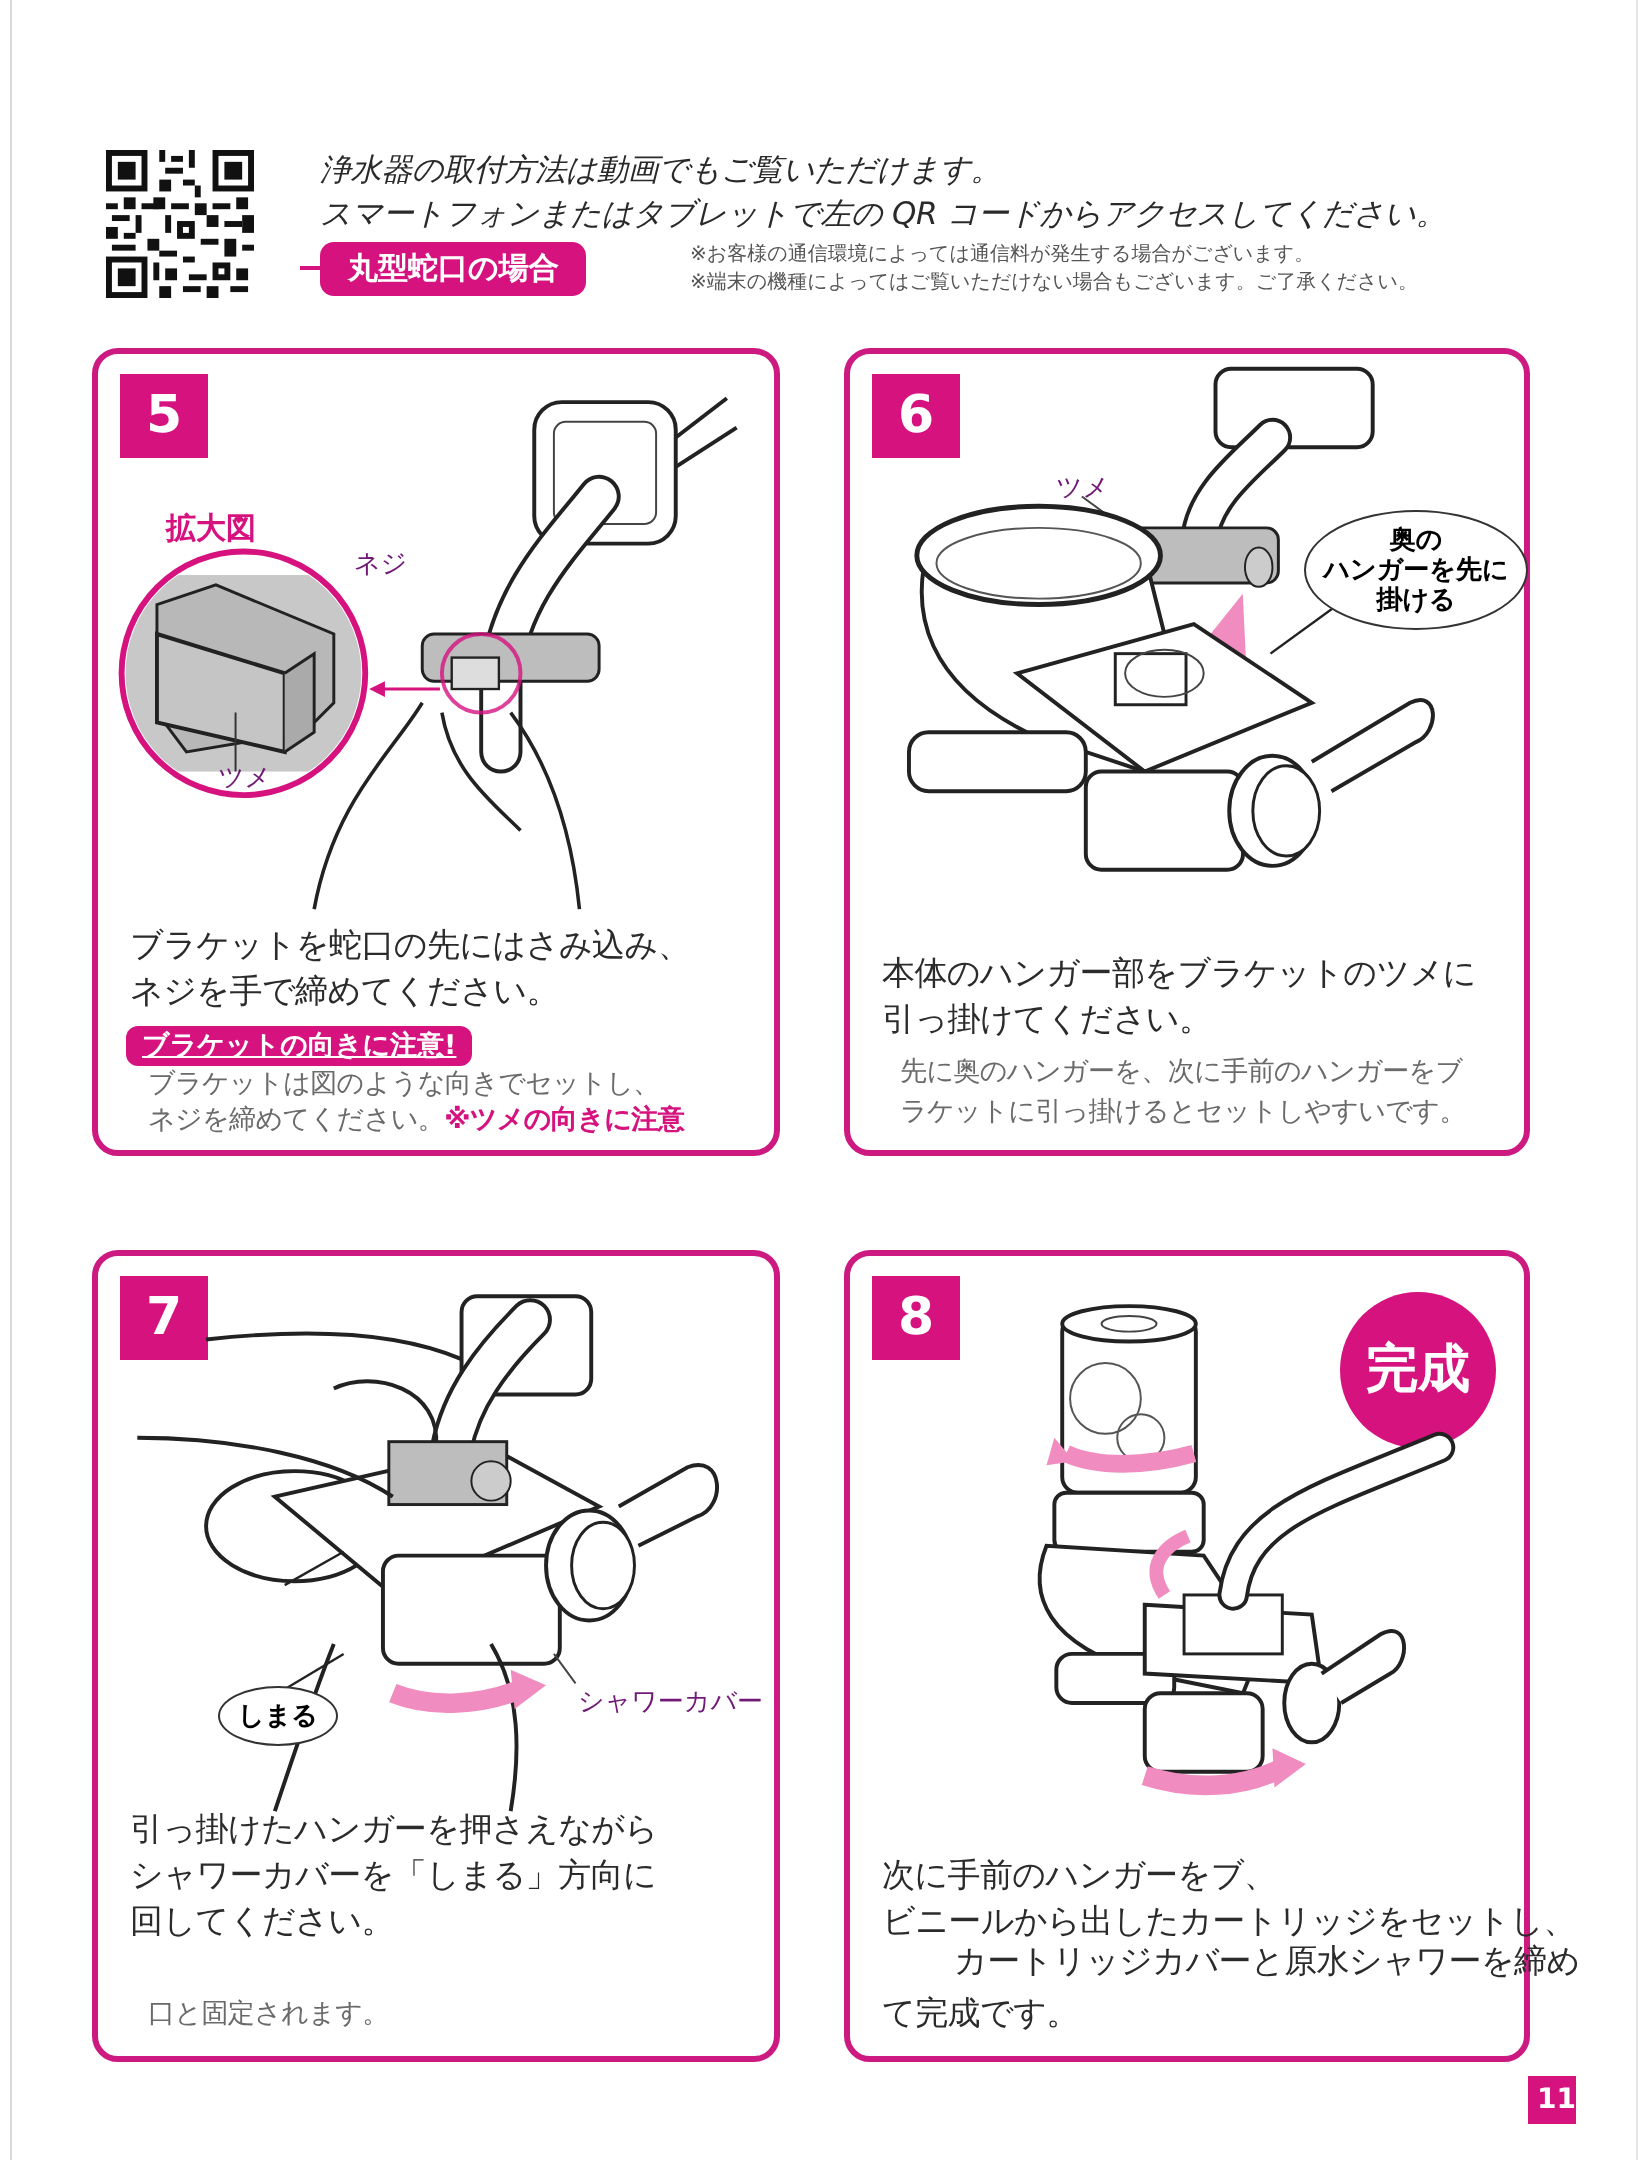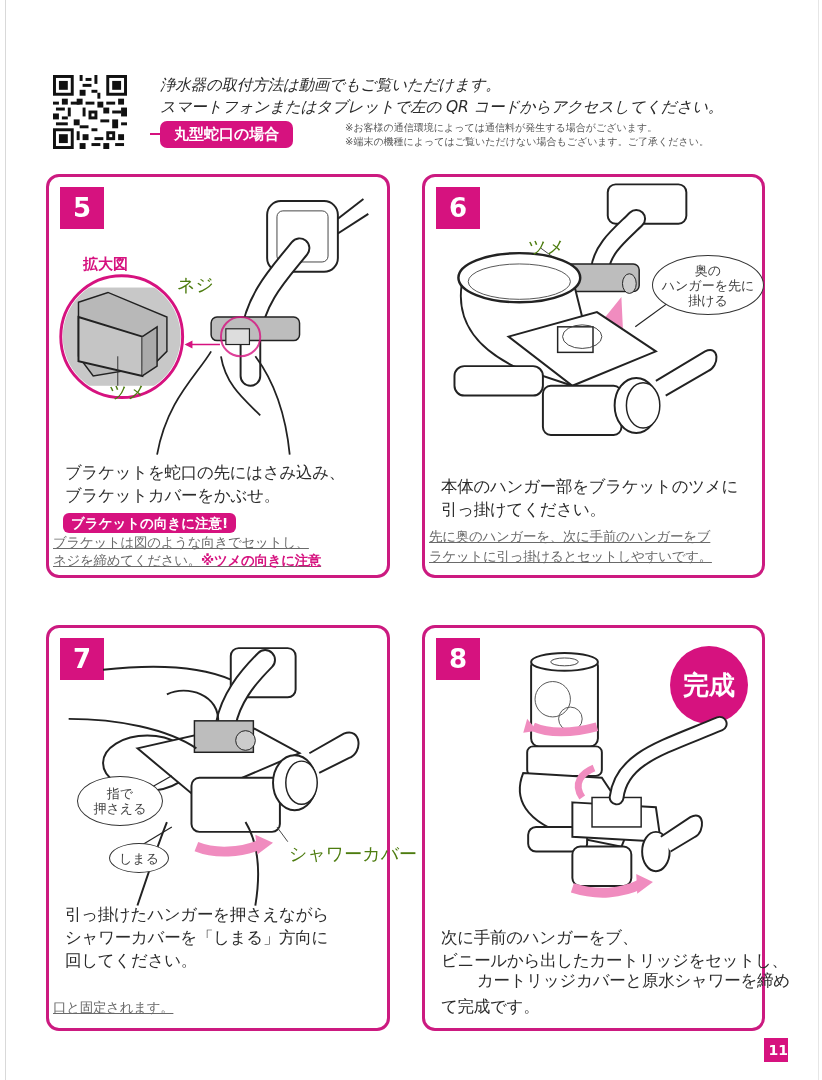--- a/index.html
+++ b/index.html
@@ -33,29 +33,29 @@
   .card-6 { left: 422px; top: 174px; width: 343px; height: 404px; }
   .card-7 { left: 46px; top: 625px; width: 344px; height: 406px; }
   .card-8 { left: 422px; top: 625px; width: 343px; height: 406px; }
 
   .step-no {
     position: absolute; left: 11px; top: 10px; width: 44px; height: 42px;
     background: #d6127f; color: #fff; font-weight: bold; font-size: 26px; text-align: center; line-height: 42px;
   }
   .illus { position: absolute; left: 0; top: 0; width: 100%; height: 280px; }
   .main-text { position: absolute; left: 16px; font-size: 16.5px; line-height: 23px; color: #2b2b2b; letter-spacing: -0.3px; white-space: nowrap; }
-  .sub-text { position: absolute; left: 4px; font-size: 13.5px; line-height: 20px; color: #6a6a6a; letter-spacing: -0.3px; white-space: nowrap; text-decoration: underline; }
+  .sub-text { position: absolute; left: 25px; font-size: 13.5px; line-height: 20px; color: #6a6a6a; letter-spacing: -0.3px; white-space: nowrap; }
   .warn-pill {
     position: absolute; left: 14px; top: 336px; height: 20px; padding: 0 8px;
-    background: #d6127f; color: #fff; font-weight: bold; font-size: 13.5px; line-height: 20px; border-radius: 6px;
+    background: #d6127f; color: #fff; font-weight: bold; font-size: 13.5px; line-height: 20px; border-radius: 6px; text-decoration: underline;
   }
   .pink { color: #d6127f; font-weight: bold; }
 
-  .label { position: absolute; font-size: 18px; color: #4d7c0f; white-space: nowrap; }
-  .label-pink { position: absolute; font-size: 13px; color: #404040; font-weight: normal; text-align: center; line-height: 15px; white-space: nowrap; }
+  .label { position: absolute; font-size: 13px; color: #701a75; white-space: nowrap; }
+  .label-pink { position: absolute; font-size: 13px; color: #000000; font-weight: bold; text-align: center; line-height: 15px; white-space: nowrap; }
   .bubble {
     position: absolute; border: 1.5px solid #333; border-radius: 50%; background: #fff; display: flex; align-items: center; justify-content: center;
   }
   .done-badge {
     position: absolute; left: 245px; top: 18px; width: 78px; height: 78px; border-radius: 50%;
     background: #d6127f; color: #fff; font-size: 26px; font-weight: bold; text-align: center; line-height: 78px;
   }
   .zoom-title { position: absolute; left: 34px; top: 78px; font-size: 15px; font-weight: bold; color: #d6127f; }
   .page-num {
     position: absolute; left: 764px; top: 1038px; width: 24px; height: 24px; background: #d6127f; color: #fff;
@@ -166,21 +166,21 @@
       <path d="M30 125 L60 115 L120 140 L120 175 L105 190 L45 200 L30 180 Z" fill="#b8b8b8" stroke="#222" stroke-width="1.5"></path>
       <path d="M30 140 L95 160 L95 200 L30 185 Z" fill="#c5c5c5" stroke="#222" stroke-width="2"></path>
       <path d="M95 160 L110 150 L110 190 L95 200" fill="#aaa" stroke="#222" stroke-width="1.5"></path>
       <line x1="70" y1="180" x2="70" y2="210" stroke="#333" stroke-width="1"></line>
     </g>
   </svg>
   <div class="label" style="left:128px; top:96px;">ネジ</div>
   <div class="label" style="left:60px; top:203px;">ツメ</div>
 
   <div class="main-text" style="top:284px;">ブラケットを蛇口の先にはさみ込み、</div>
-  <div class="main-text" style="top:307px;">ブラケットカバーをかぶせ。</div>
+  <div class="main-text" style="top:307px;">ネジを手で締めてください。</div>
   <div class="warn-pill">ブラケットの向きに注意!</div>
   <div class="sub-text" style="top:355px;">ブラケットは図のような向きでセットし、</div>
   <div class="sub-text" style="top:373px;text-align:right;"><span>ネジを締めてください。</span><span class="pink">※ツメの向きに注意</span></div>
 </div>
 
 <div class="card card-6">
   <div class="step-no">6</div>
   <svg class="illus" viewBox="0 0 343 280">
 
     <rect x="186" y="5" width="80" height="40" rx="8" fill="#fff" stroke="#222" stroke-width="2"></rect>
@@ -247,26 +247,20 @@
 
     <path d="M120 195 C110 220, 100 250, 90 280 M200 195 C215 220, 215 250, 210 280" fill="none" stroke="#222" stroke-width="2"></path>
 
     <path d="M150 220 C170 228, 195 226, 215 218" fill="none" stroke="#f08cbf" stroke-width="10"></path>
     <polygon points="210,208 228,216 212,228" fill="#f08cbf"></polygon>
 
     <line x1="95" y1="165" x2="125" y2="148" stroke="#222" stroke-width="1.2"></line>
     <line x1="95" y1="218" x2="125" y2="200" stroke="#222" stroke-width="1.2"></line>
     <line x1="243" y1="215" x2="232" y2="200" stroke="#444" stroke-width="1"></line>
   </svg>
-  <div class="bubble" style="left:28px; top:148px; width:84px; height:48px;">
-    <div class="label-pink" style="position:static;">
-      <div>指で</div>
-      <div>押さえる</div>
-    </div>
-  </div>
   <div class="bubble" style="left:60px; top:215px; width:58px; height:28px;">
     <div class="label-pink" style="position:static;">しまる</div>
   </div>
   <div class="label" style="left:240px; top:214px;">シャワーカバー</div>
 
   <div class="main-text" style="top:275px;">引っ掛けたハンガーを押さえながら</div>
   <div class="main-text" style="top:298px;">シャワーカバーを「しまる」方向に</div>
   <div class="main-text" style="top:321px;">回してください。</div>
   <div class="sub-text" style="top:369px;">口と固定されます。</div>
 </div>

